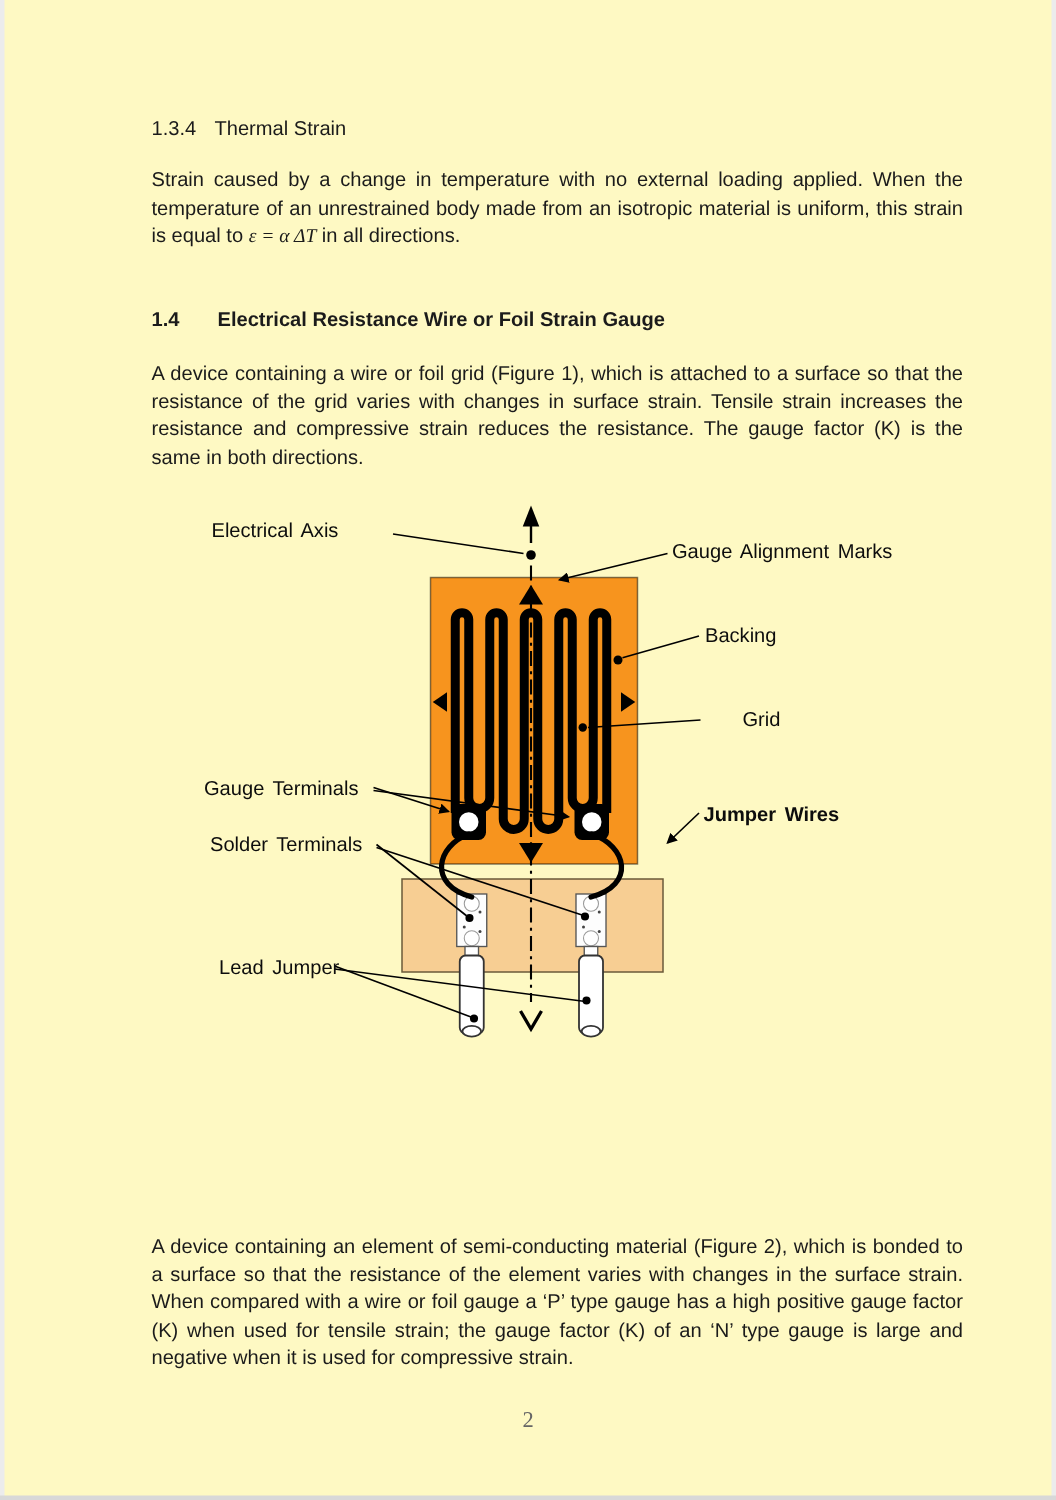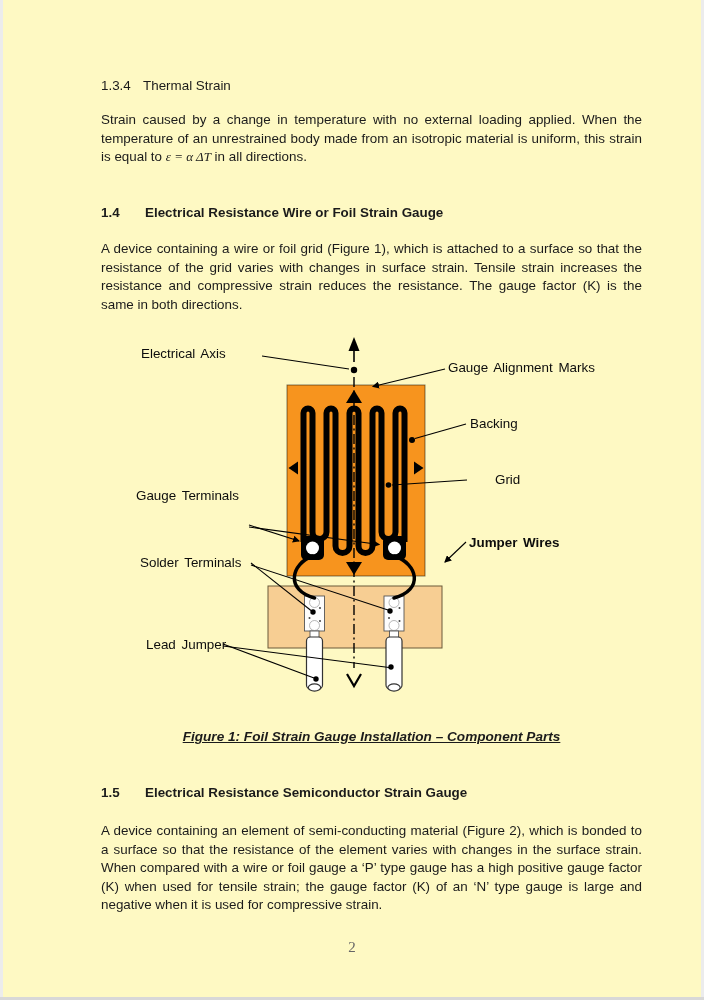--- a/index.html
+++ b/index.html
@@ -142,28 +142,24 @@
       <circle cx="316" cy="679" r="2.7" stroke="none"></circle>
       <line x1="223" y1="646" x2="389" y2="667.5"></line>
       <circle cx="391" cy="667" r="2.7" stroke="none"></circle>
     </g>
   </svg>
 
   <div class="fig-label" style="left:141px;top:346px;">Electrical Axis</div>
   <div class="fig-label" style="left:448px;top:360px;">Gauge Alignment Marks</div>
   <div class="fig-label" style="left:470px;top:416px;">Backing</div>
   <div class="fig-label" style="left:471px;top:472px;margin-left:24px;">Grid</div>
-  <div class="fig-label" style="left:136px;top:488px;">Gauge Terminals</div>
+  <div class="fig-label" style="left:136px;top:518px;">Gauge Terminals</div>
   <div class="fig-label" style="left:469px;top:535px;font-weight:bold;">Jumper Wires</div>
   <div class="fig-label" style="left:140px;top:555px;">Solder Terminals</div>
   <div class="fig-label" style="left:146px;top:637px;">Lead Jumper</div>
 
-  <div class="caption" style="top:729px;">Figure 1: Foil Strain Gauge Installation – Component Parts</div>
 
-  <div class="heading bold" style="top:784px;">
-    <span class="hnum w44">1.5</span><span>Electrical Resistance Semiconductor Strain Gauge</span>
-  </div>
 
   <div class="para" style="top:822px;">A device containing an element of semi-conducting material (Figure 2), which is bonded to a surface so that the resistance of the element varies with changes in the surface strain.  When compared with a wire or foil gauge a ‘P’ type gauge has a high positive gauge factor (K) when used for tensile strain; the gauge factor (K) of an ‘N’ type gauge is large and negative when it is used for compressive strain.</div>
 
   <div class="pagenum" style="top:939px;">2</div>
 
 </div>
 
 </body></html>

